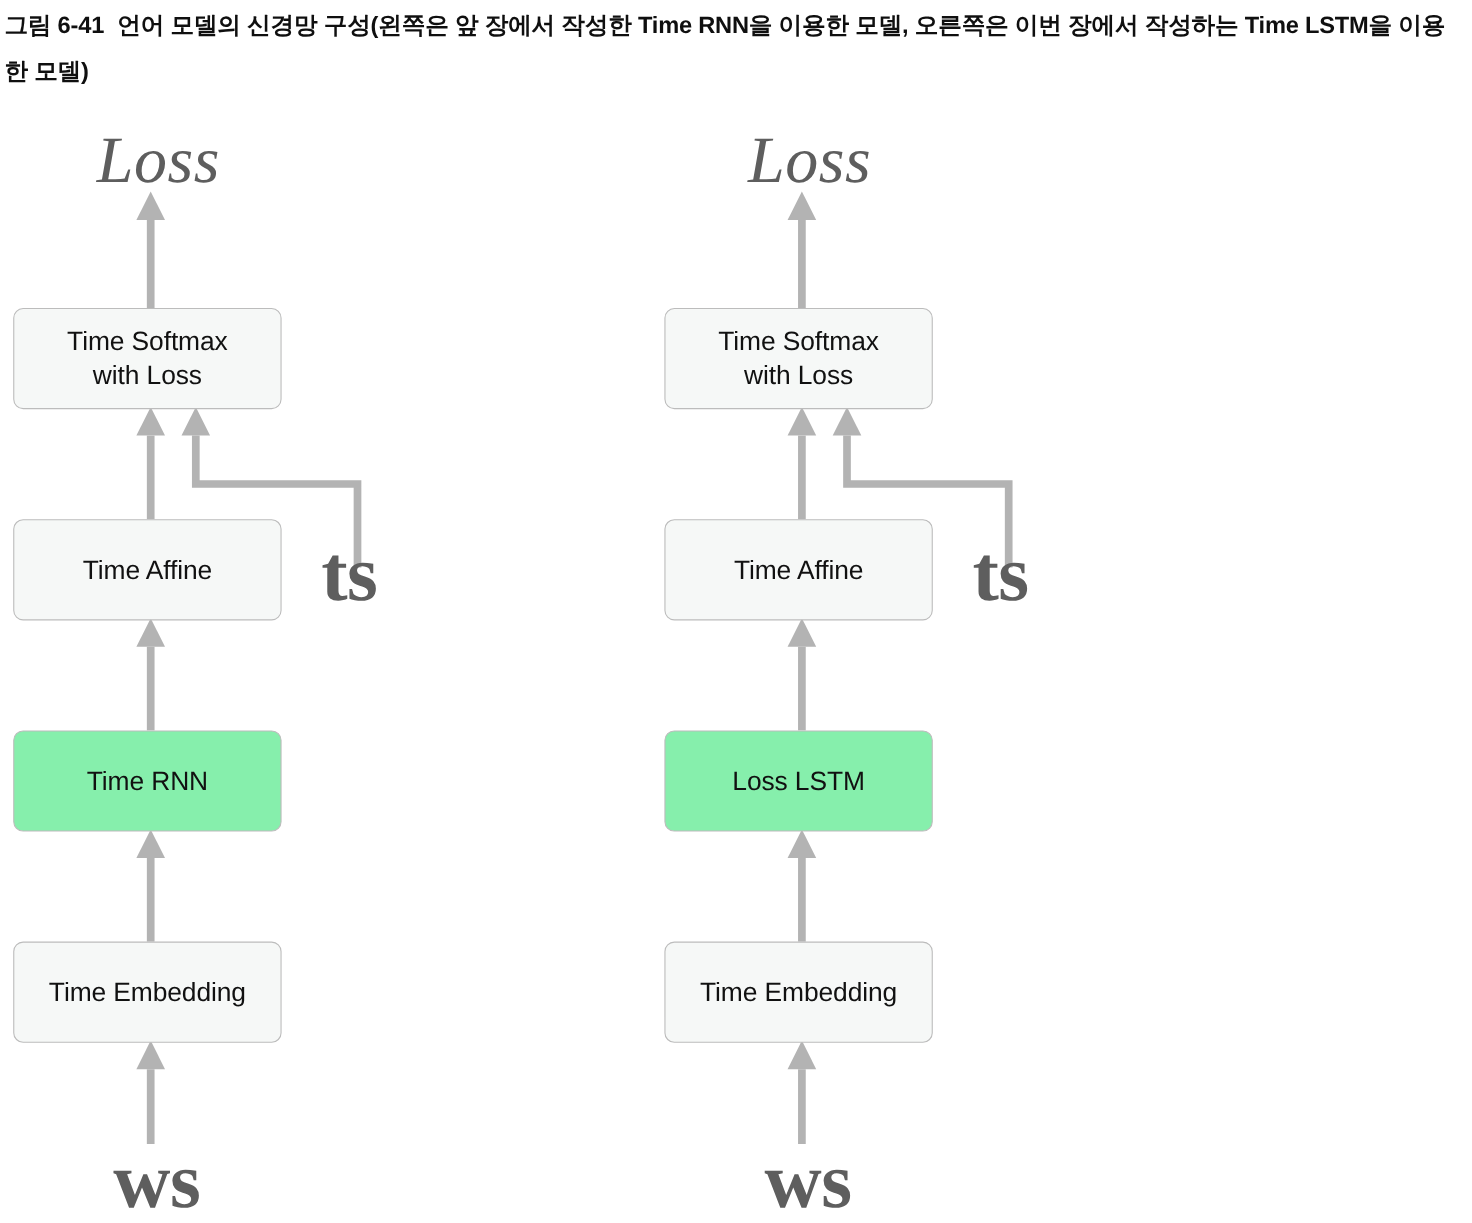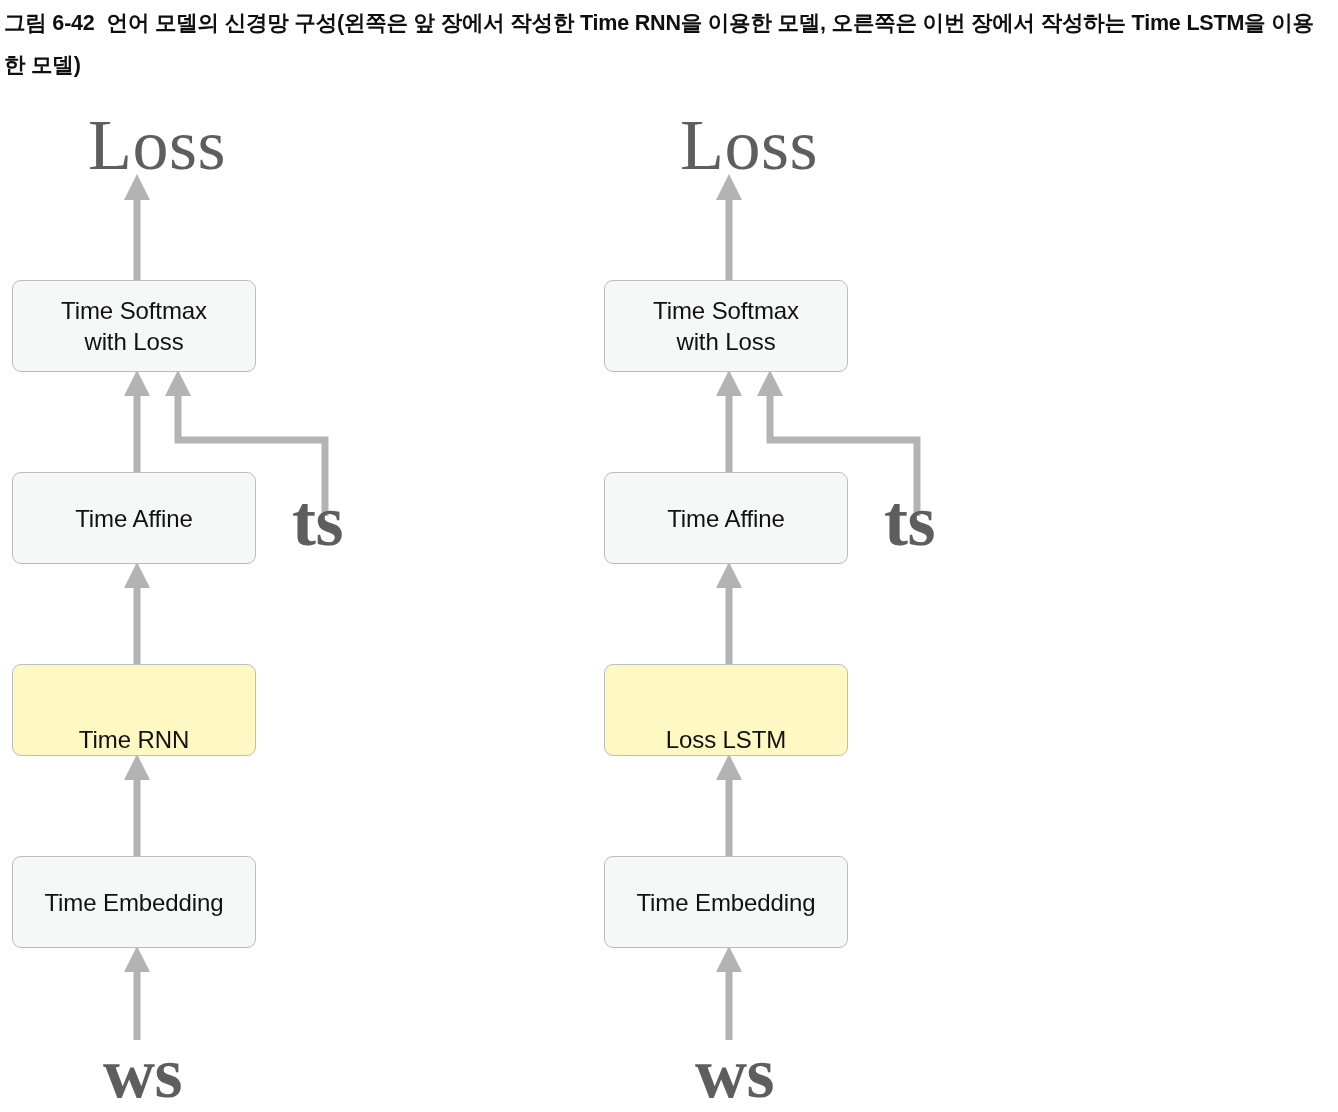--- a/index.html
+++ b/index.html
@@ -34,42 +34,42 @@
     border:1.6px solid #bcbcbc;
     border-radius:9px;
     display:flex;align-items:center;justify-content:center;
     text-align:center;
     font-size:24px;
     line-height:31px;
     color:#111;
     letter-spacing:-0.1px;
   }
   .node.light{background:#f6f8f7;}
-  .node.dark{background:#fef9c3;align-items:flex-end;}
+  .node.dark{background:#86efac;}
 
   .glyph{
     position:absolute;
     color:#5e5e5e;
     font-family:"Liberation Serif","DejaVu Serif",serif;
   }
   .glyph.loss{
-    font-weight:normal;font-size:72px;line-height:62px;
+    font-style:italic;font-weight:normal;font-size:60px;line-height:62px;
     letter-spacing:0.5px;
   }
   .glyph.varbold{
     font-weight:bold;font-style:normal;font-size:72px;line-height:58px;
     letter-spacing:-0.5px;
   }
 </style>
 </head>
 <body>
 
 <div id="stage">
 
-  <div class="caption"><span class="fignum">그림 6-42</span><span class="gap"></span><span>언어 모델의 신경망 구성(왼쪽은 앞 장에서 작성한 Time RNN을 이용한 모델, 오른쪽은 이번 장에서 작성하는 Time LSTM을 이용한 모델)</span></div>
+  <div class="caption"><span class="fignum">그림 6-41</span><span class="gap"></span><span>언어 모델의 신경망 구성(왼쪽은 앞 장에서 작성한 Time RNN을 이용한 모델, 오른쪽은 이번 장에서 작성하는 Time LSTM을 이용한 모델)</span></div>
 
   <div class="diagram">
 
     <svg width="1338" height="1016" viewBox="0 0 1338 1016">
       <defs>
         <marker id="ah" markerWidth="26" markerHeight="22" refX="13" refY="21" orient="auto-start-reverse" markerUnits="userSpaceOnUse">
           <path d="M13 0 L26 22 L0 22 Z" fill="#b3b3b3"></path>
         </marker>
       </defs>
 

